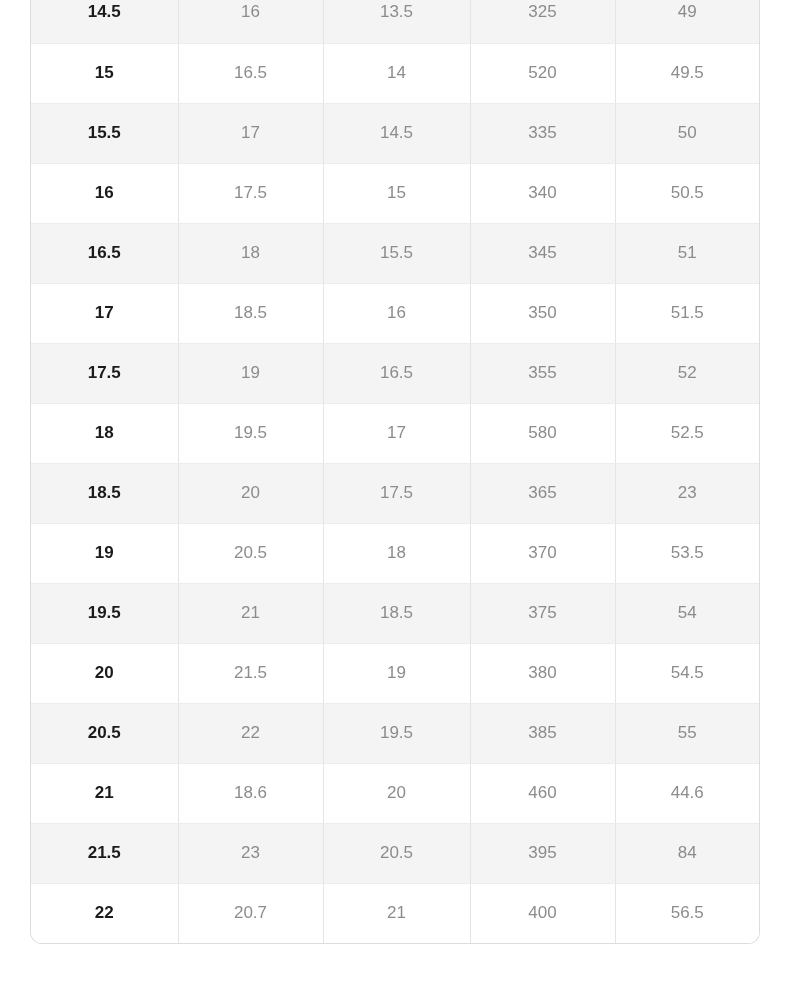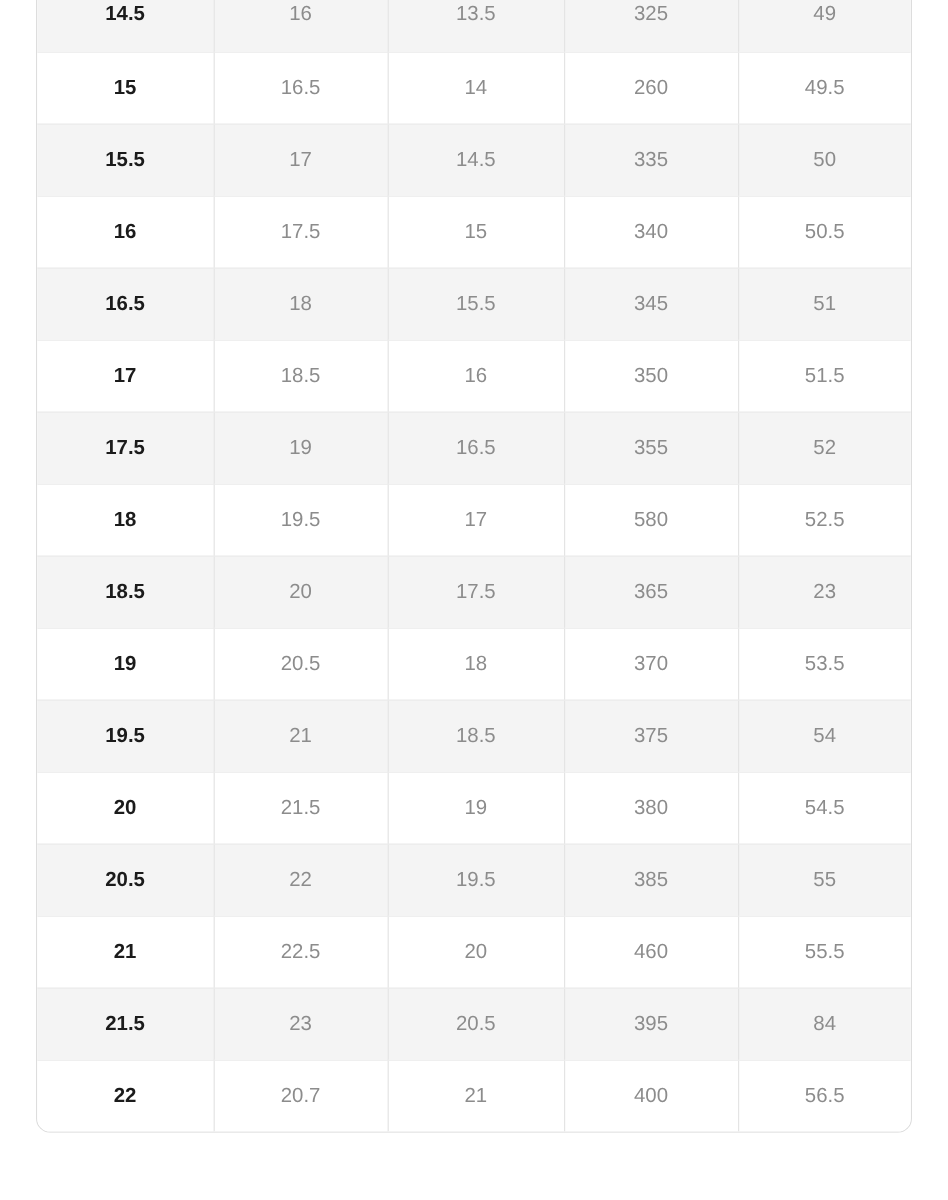--- a/index.html
+++ b/index.html
@@ -101,21 +101,21 @@
             <td class="primary">14.5</td>
             <td>16</td>
             <td>13.5</td>
             <td>325</td>
             <td>49</td>
           </tr>
           <tr>
             <td class="primary">15</td>
             <td>16.5</td>
             <td>14</td>
-            <td>260</td>
+            <td>520</td>
             <td>49.5</td>
           </tr>
           <tr class="alt">
             <td class="primary">15.5</td>
             <td>17</td>
             <td>14.5</td>
             <td>335</td>
             <td>50</td>
           </tr>
           <tr>
@@ -183,24 +183,24 @@
           </tr>
           <tr class="alt">
             <td class="primary">20.5</td>
             <td>22</td>
             <td>19.5</td>
             <td>385</td>
             <td>55</td>
           </tr>
           <tr>
             <td class="primary">21</td>
-            <td>22.5</td>
+            <td>18.6</td>
             <td>20</td>
             <td>460</td>
-            <td>55.5</td>
+            <td>44.6</td>
           </tr>
           <tr class="alt">
             <td class="primary">21.5</td>
             <td>23</td>
             <td>20.5</td>
             <td>395</td>
             <td>84</td>
           </tr>
           <tr>
             <td class="primary">22</td>

